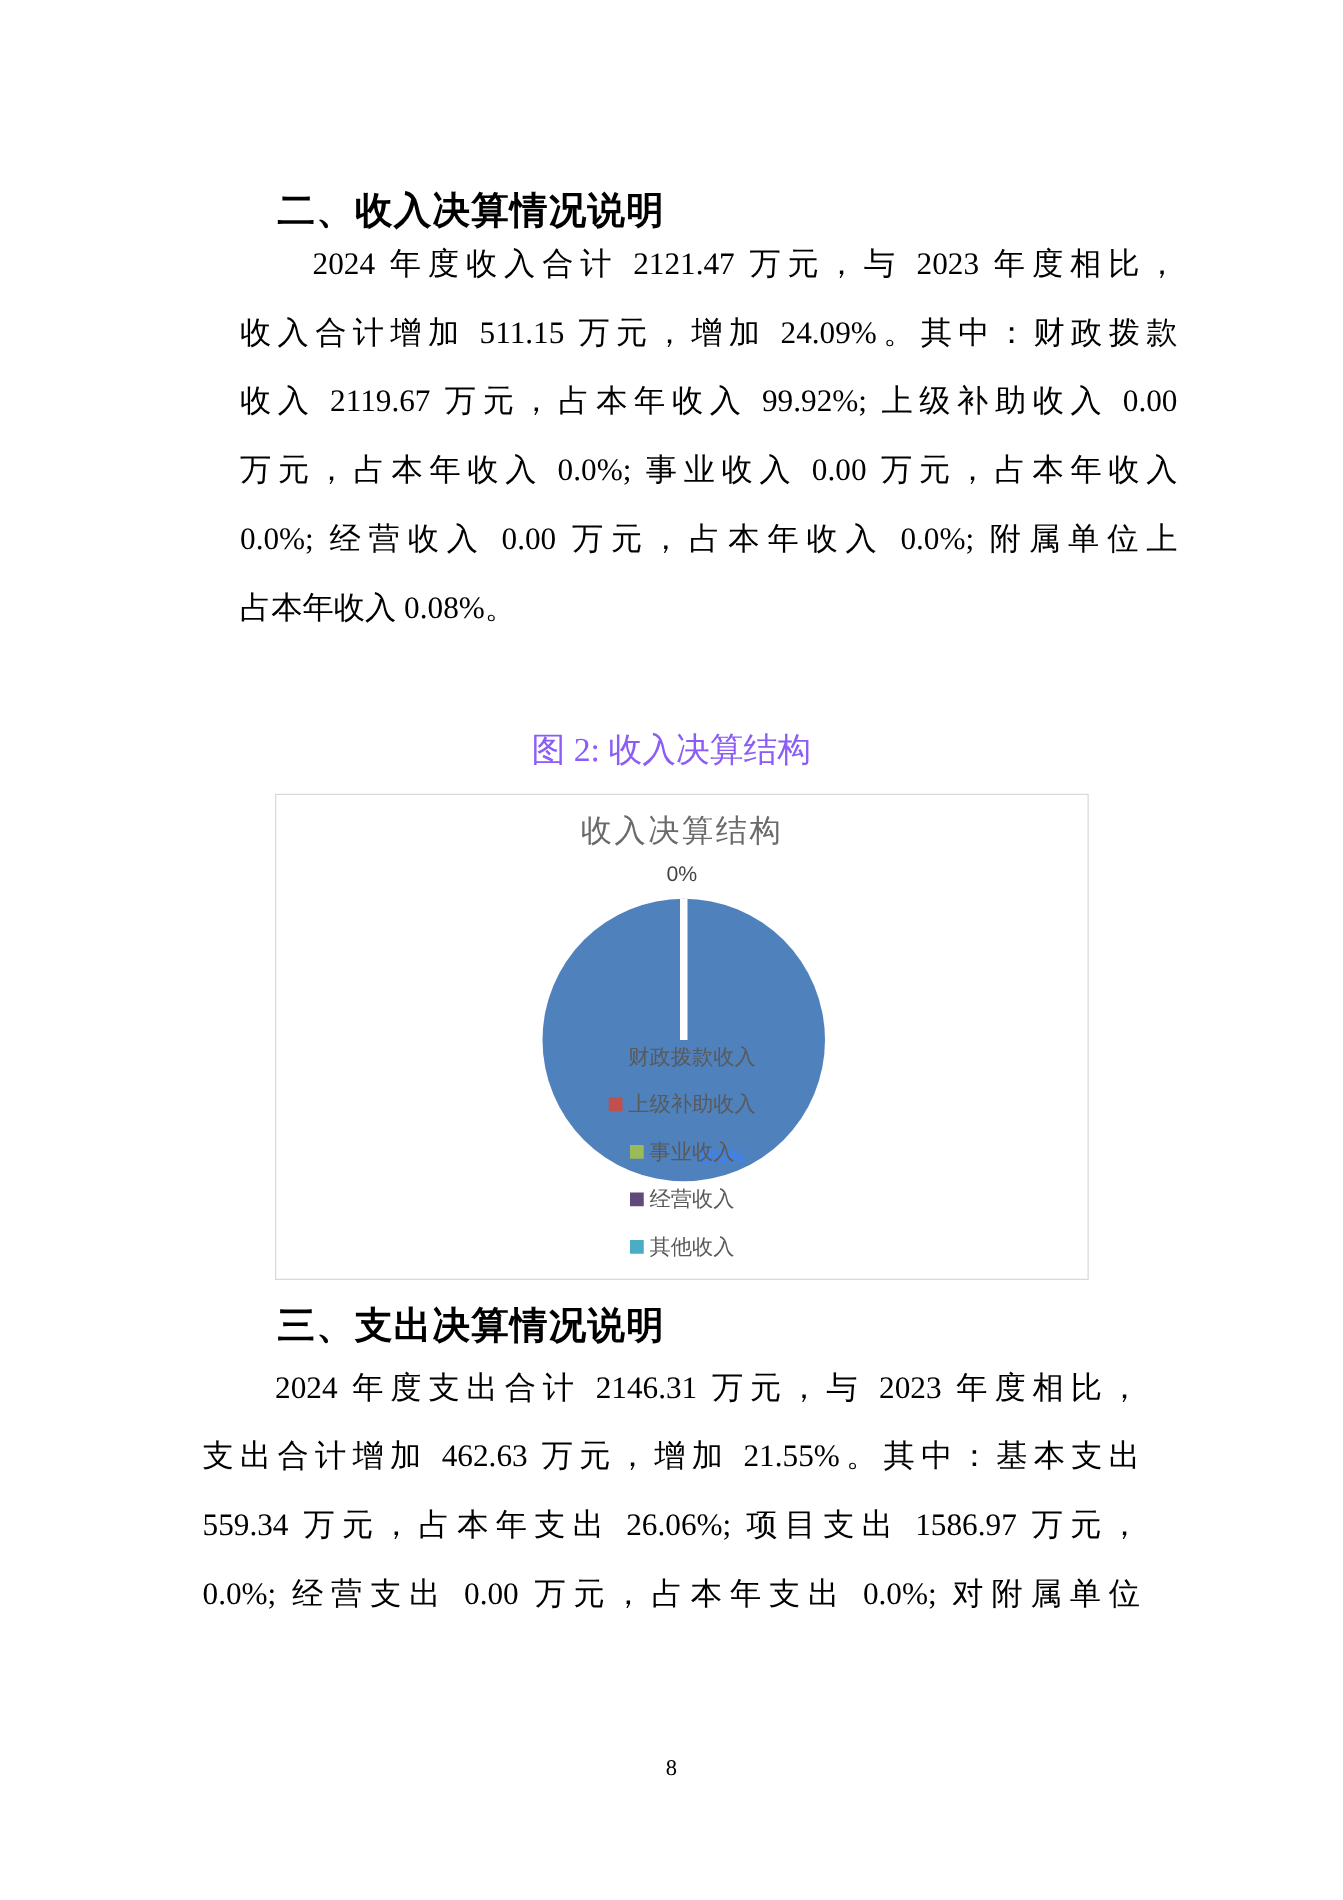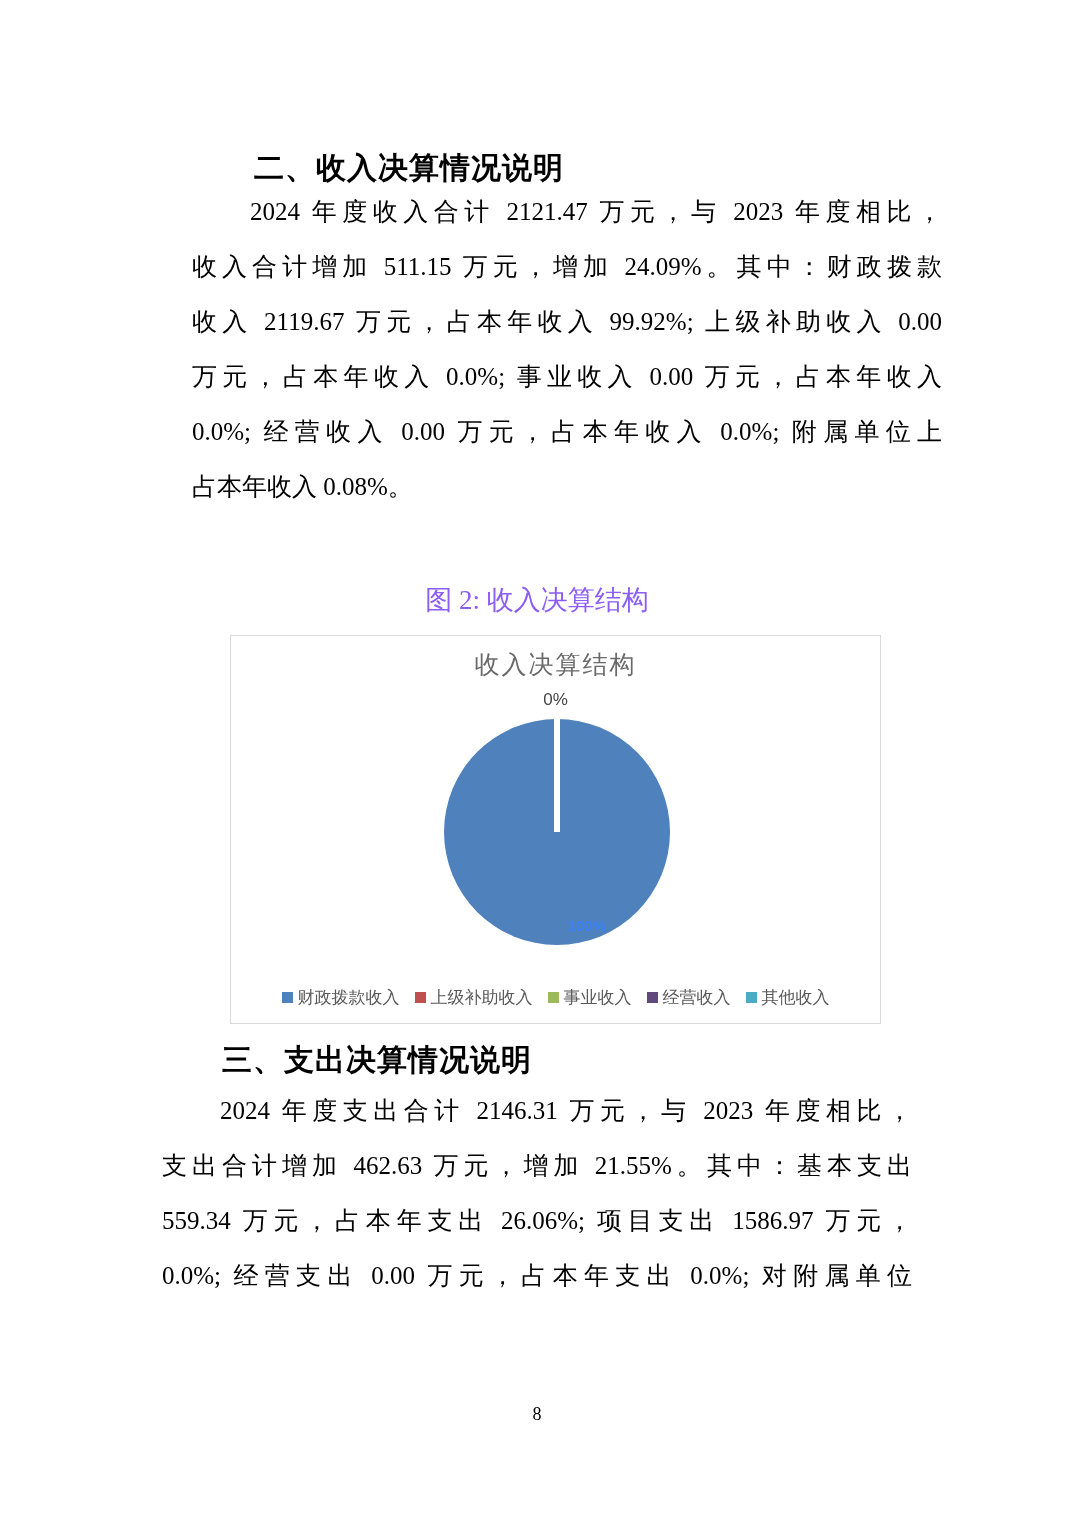--- a/index.html
+++ b/index.html
@@ -16,21 +16,21 @@
   .heading {
     position: absolute;
     left: 222px;
     font-family: "Liberation Sans", "DejaVu Sans", sans-serif;
     font-weight: 700;
     font-size: 30px;
     letter-spacing: 1px;
     color: #000000;
     white-space: nowrap;
   }
-  .heading-2 { top: 148px; margin-left: 32px; }
+  .heading-2 { top: 148px; }
   .heading-3 { top: 1040px; }
   .para {
     position: absolute;
     left: 162px;
     width: 750px;
     font-size: 25px;
     line-height: 55px;
     color: #000000;
   }
   .para-1 { top: 184px; margin-left: 30px; }
@@ -49,21 +49,21 @@
     position: absolute;
     top: 582px;
     left: 0;
     width: 100%;
     text-align: center;
     font-size: 27px;
     color: #8b5cf6;
   }
   .chart-box {
     position: absolute;
-    left: 230px;
+    left: 220px;
     top: 635px;
     width: 649px;
     height: 387px;
     background: #ffffff;
     border: 1px solid #d9d9d9;
     font-family: "Liberation Sans", "DejaVu Sans", sans-serif;
   }
   .chart-title {
     position: absolute;
     top: 12px;
@@ -99,20 +99,21 @@
     bottom: 14px;
     left: 0;
     width: 100%;
     display: flex;
     justify-content: center;
     align-items: center;
     gap: 15px;
     font-size: 17px;
     color: #595959;
     white-space: nowrap;
+    flex-direction: column;
   }
   .legend-item { display: inline-flex; align-items: center; gap: 5px; }
   .swatch { display: inline-block; width: 11px; height: 11px; flex: none; }
   .page-number {
     position: absolute;
     top: 1404px;
     left: 0;
     width: 100%;
     text-align: center;
     font-size: 18px;

